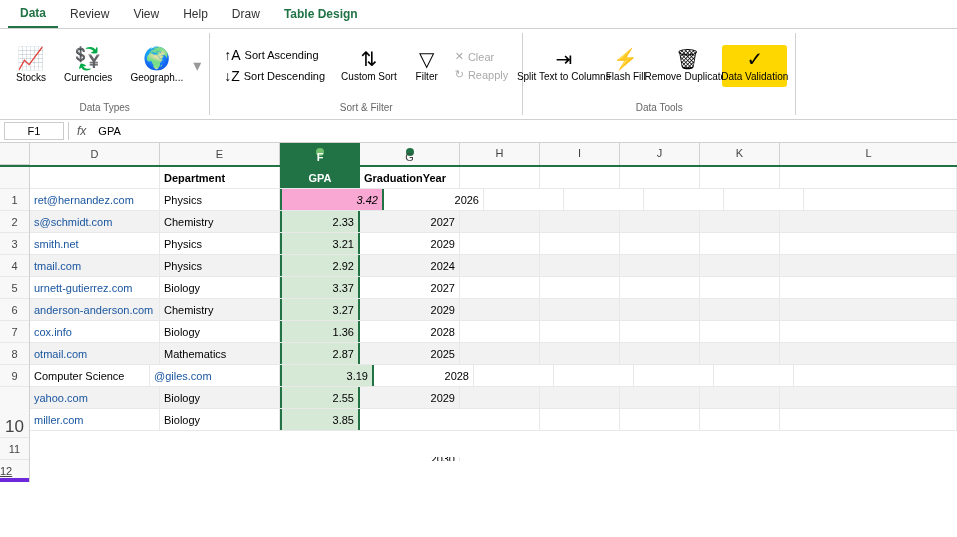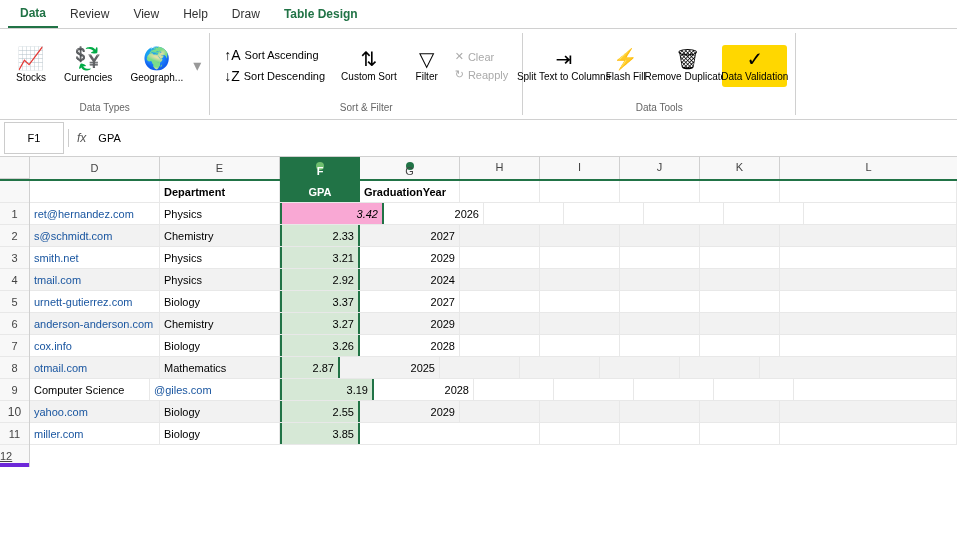--- a/index.html
+++ b/index.html
@@ -34,21 +34,21 @@
     .data-cell { border-right: 1px solid #e8e8e8; font-size: 11px; padding: 2px 4px; display: flex; align-items: center; overflow: hidden; white-space: nowrap; }
     .data-cell.email { color: #1a56a0; }
     .data-cell.numeric { justify-content: flex-end; }
     .data-cell.col-f { background: #d6e8d6; border-left: 2px solid #217346; border-right: 2px solid #217346; }
     .data-cell.header-cell { font-weight: bold; background: #fff; }
     .data-cell.header-cell.col-f { background: #217346; color: #fff; font-weight: bold; }
 
     .corner-cell { width: 30px; background: #f8f8f8; border-right: 1px solid #d0d0d0; border-bottom: 1px solid #d0d0d0; }
 
     .formula-bar { display: flex; align-items: center; border-bottom: 1px solid #d0d0d0; padding: 2px 4px; background: #fff; gap: 4px; }
-    .name-box { width: 60px; border: 1px solid #ccc; padding: 9px 4px; font-size: 11px; text-align: center; }
+    .name-box { width: 60px; border: 1px solid #ccc; padding: 2px 4px; font-size: 11px; text-align: center; }
     .formula-divider { width: 1px; background: #ccc; height: 18px; }
     .formula-input { flex: 1; border: none; outline: none; font-size: 11px; padding: 1px 4px; }
 
     .green-dot { width: 8px; height: 8px; border-radius: 50%; background: #217346; display: inline-block; }
   </style>
 </head>
 <body>
 
 <div class="ribbon">
   <div class="ribbon-tabs">
@@ -187,21 +187,21 @@
       <div style="height:22px; border-bottom:1px solid #e8e8e8; font-size:11px; color:#444; text-align:center; line-height:22px;"></div>
       <div style="height:22px; border-bottom:1px solid #e8e8e8; font-size:11px; color:#444; text-align:center; line-height:22px;">1</div>
       <div style="height:22px; border-bottom:1px solid #e8e8e8; font-size:11px; color:#444; text-align:center; line-height:22px;">2</div>
       <div style="height:22px; border-bottom:1px solid #e8e8e8; font-size:11px; color:#444; text-align:center; line-height:22px;">3</div>
       <div style="height:22px; border-bottom:1px solid #e8e8e8; font-size:11px; color:#444; text-align:center; line-height:22px;">4</div>
       <div style="height:22px; border-bottom:1px solid #e8e8e8; font-size:11px; color:#444; text-align:center; line-height:22px;">5</div>
       <div style="height:22px; border-bottom:1px solid #e8e8e8; font-size:11px; color:#444; text-align:center; line-height:22px;">6</div>
       <div style="height:22px; border-bottom:1px solid #e8e8e8; font-size:11px; color:#444; text-align:center; line-height:22px;">7</div>
       <div style="height:22px; border-bottom:1px solid #e8e8e8; font-size:11px; color:#444; text-align:center; line-height:22px;">8</div>
       <div style="height:22px; border-bottom:1px solid #e8e8e8; font-size:11px; color:#444; text-align:center; line-height:22px;">9</div>
-      <div style="height:22px; border-bottom:1px solid #e8e8e8; font-size:12px; color:#444; text-align:center; line-height:22px;">10</div>
+      <div style="height:22px; border-bottom:1px solid #e8e8e8; font-size:17px; color:#444; text-align:center; line-height:22px;margin-top:29px;">10</div>
       <div style="height:22px; border-bottom:1px solid #e8e8e8; font-size:11px; color:#444; text-align:center; line-height:22px;">11</div>
       <div style="height:22px; border-bottom:4px solid #6d28d9; font-size:11px; color:#444; text-align:left; line-height:22px;text-decoration:underline;">12</div>
     </div>
 
     <div style="flex:1; overflow:hidden;">
 
       <div class="data-row" style="height:22px; background:#fff;">
         <div class="data-cell header-cell" style="width:130px;"></div>
         <div class="data-cell header-cell" style="width:120px;">Department</div>
         <div class="data-cell header-cell col-f" style="width:80px; background:#217346; color:#fff; justify-content:center;">GPA</div>
@@ -276,32 +276,32 @@
     <div class="data-cell numeric" style="width:100px;">2029</div>
     <div class="data-cell" style="width:80px;"></div>
     <div class="data-cell" style="width:80px;"></div>
     <div class="data-cell" style="width:80px;"></div>
     <div class="data-cell" style="width:80px;"></div>
     <div class="data-cell" style="flex:1;"></div>
   </div>
           <div class="data-row" style="height: 22px;">
     <div class="data-cell email" style="width:130px;">cox.info</div>
     <div class="data-cell" style="width:120px;">Biology</div>
-    <div class="data-cell col-f numeric" style="width:80px; background:#d6e8d6;">3.26</div>
+    <div class="data-cell col-f numeric" style="width:80px; background:#d6e8d6;">1.36</div>
     <div class="data-cell numeric" style="width:100px;">2028</div>
     <div class="data-cell" style="width:80px;"></div>
     <div class="data-cell" style="width:80px;"></div>
     <div class="data-cell" style="width:80px;"></div>
     <div class="data-cell" style="width:80px;"></div>
     <div class="data-cell" style="flex:1;"></div>
   </div>
           <div class="data-row alt" style="height: 22px;">
     <div class="data-cell email" style="width:130px;">otmail.com</div>
     <div class="data-cell" style="width:120px;">Mathematics</div>
-    <div class="data-cell col-f numeric" style="width:60px; background:#d6e8d6;text-align:center;">2.87</div>
+    <div class="data-cell col-f numeric" style="width:80px; background:#d6e8d6;text-align:center;">2.87</div>
     <div class="data-cell numeric" style="width:100px;">2025</div>
     <div class="data-cell" style="width:80px;"></div>
     <div class="data-cell" style="width:80px;"></div>
     <div class="data-cell" style="width:80px;"></div>
     <div class="data-cell" style="width:80px;"></div>
     <div class="data-cell" style="flex:1;"></div>
   </div>
           <div class="data-row" style="height: 22px;">
     <div class="data-cell" style="width:120px;">Computer Science</div>
     <div class="data-cell email" style="width:130px;">@giles.com</div>

